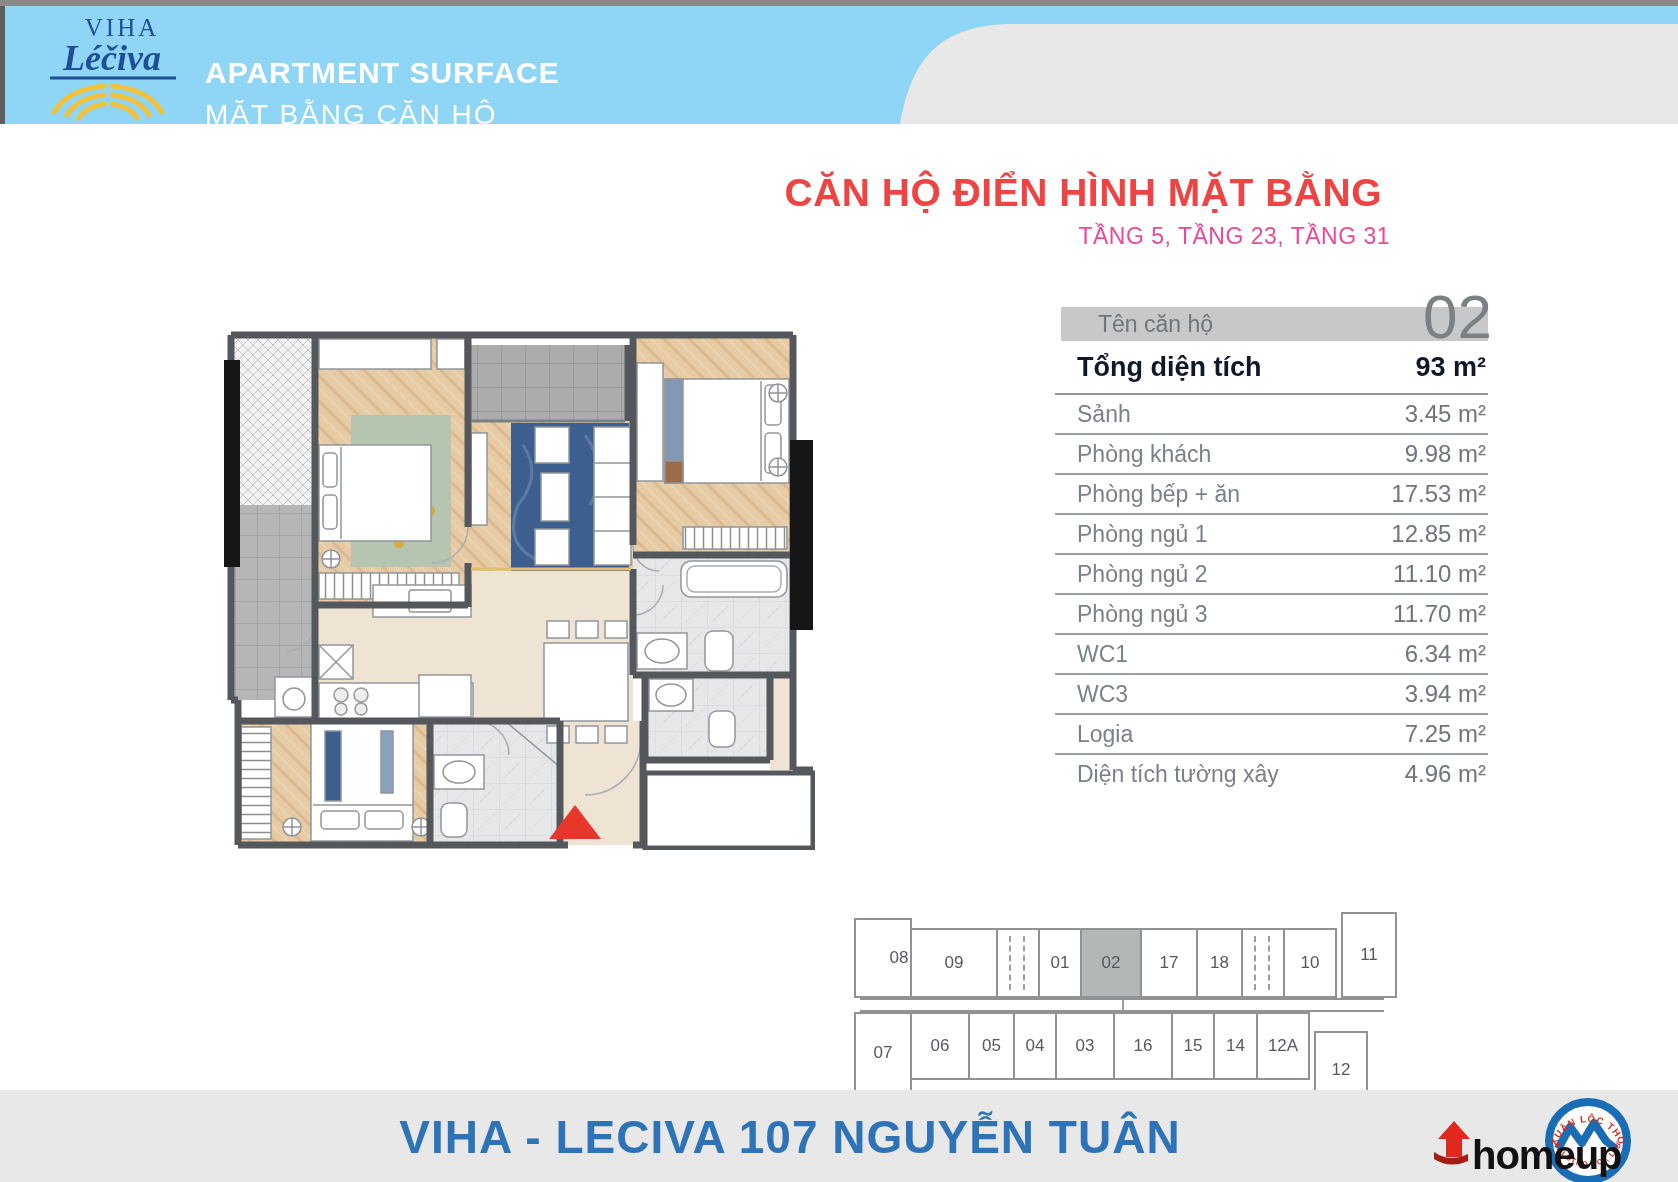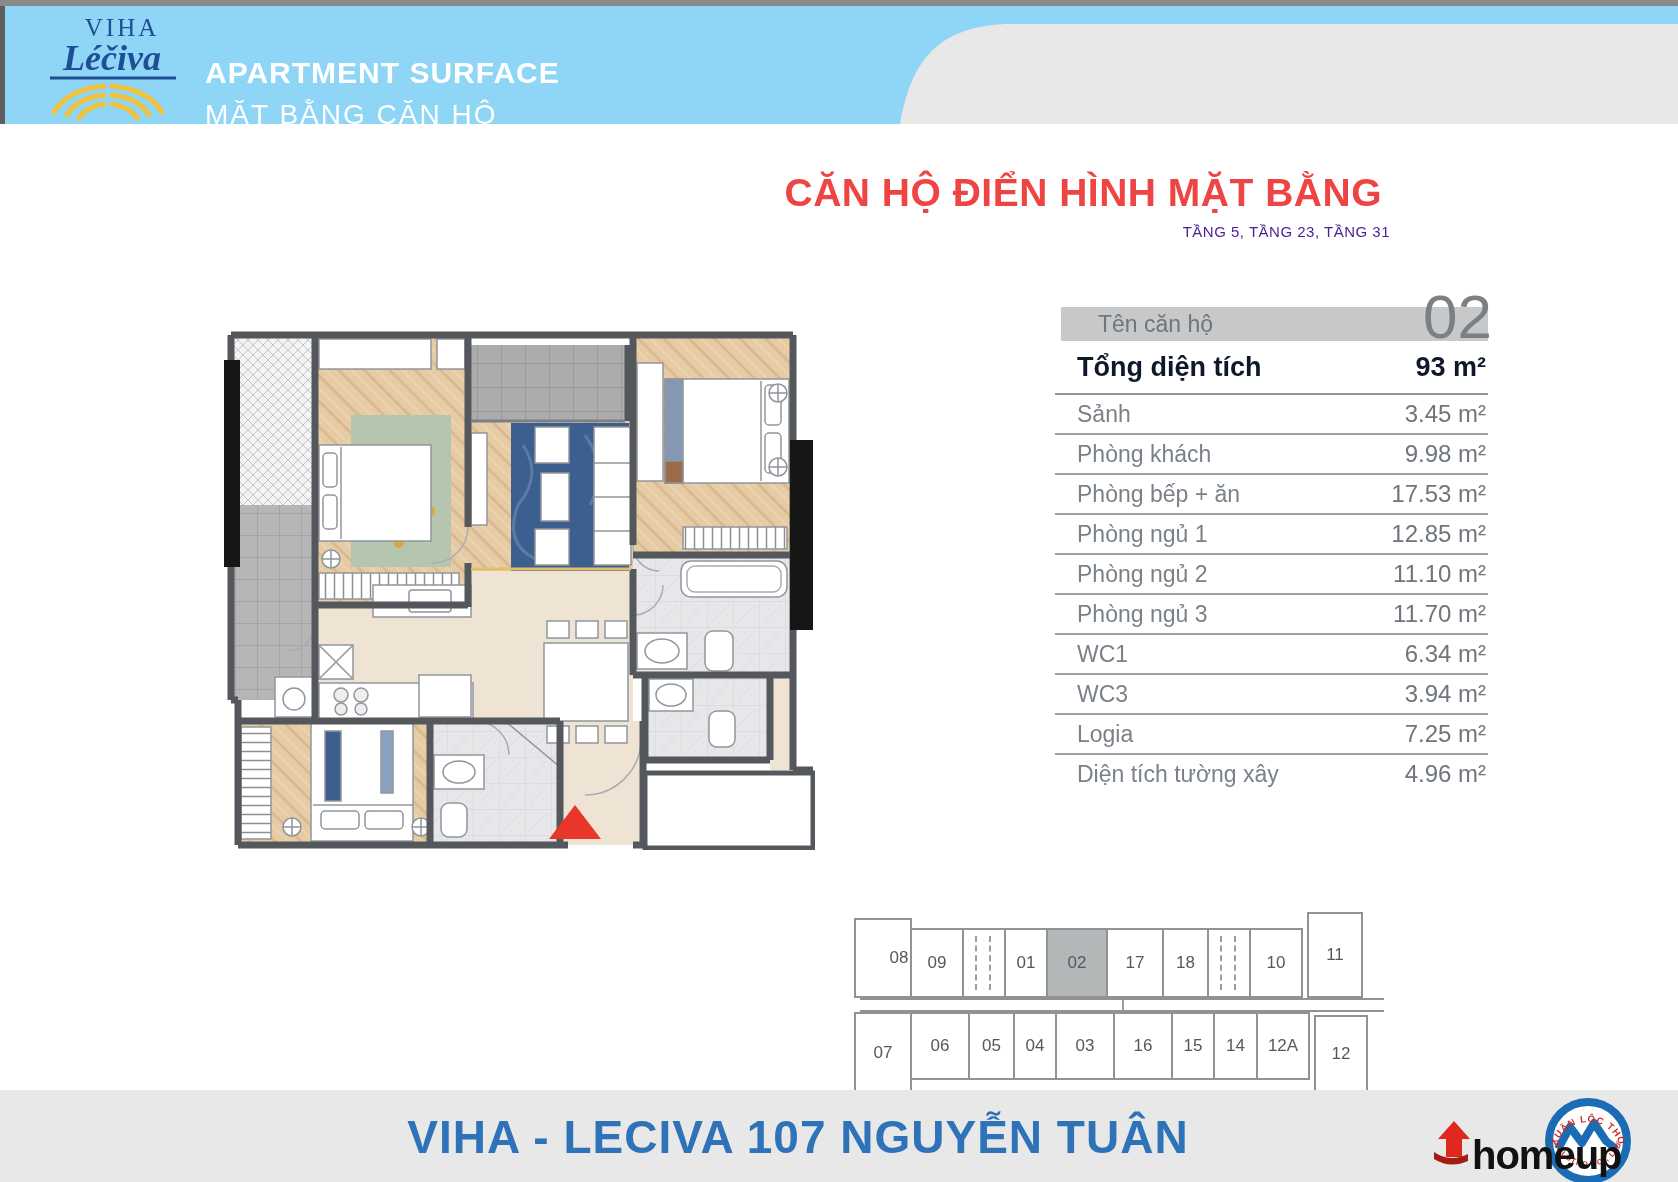--- a/index.html
+++ b/index.html
@@ -14,21 +14,21 @@
   .header-left-edge{position:absolute;left:0;top:0;width:5px;height:118px;background:#5e5e5e;}
   .gray-corner{position:absolute;right:0;top:0;width:840px;height:118px;}
   .logo{position:absolute;left:24px;top:4px;width:168px;height:112px;}
   .header-titles{position:absolute;left:205px;top:26px;margin-top:24px;}
   .h-title{color:#ffffff;font-weight:bold;font-size:30px;letter-spacing:1px;}
   .h-sub{color:#ffffff;font-size:28px;letter-spacing:2px;margin-top:9px;}
 
   
   .titles{position:absolute;top:163px;right:288px;text-align:right;}
   .page-title{margin:8px;font-size:39px;font-weight:bold;color:#ef4444;letter-spacing:.5px;}
-  .page-subtitle{font-size:15px;color:#4c1d95;margin-top:7px;letter-spacing:.5px;}
+  .page-subtitle{font-size:23px;color:#ec4899;margin-top:7px;letter-spacing:.5px;}
 
   
   .info{position:absolute;left:1055px;top:307px;width:433px;}
   .unit-bar{position:relative;height:34px;background:#c6c8c9;margin-left:6px;}
   .unit-bar .lbl{line-height:34px;padding-left:37px;font-size:23px;color:#70767c;}
   .unit-num{position:absolute;right:-4px;top:-21px;font-size:62px;font-weight:400;color:#7b8085;line-height:1;}
   .total-row{display:flex;justify-content:space-between;align-items:center;height:52px;
              border-bottom:2px solid #8f969c;font-weight:bold;font-size:27px;color:#0f172a;
              padding:0 2px 0 22px;}
   .area-row{display:flex;justify-content:space-between;align-items:center;height:38px;
@@ -48,29 +48,29 @@
   .diag-top .cell{height:70px;}
   .diag-bottom .cell{height:68px;}
   .cell.highlight{background:#b4b7b8;}
   .cell.shaft::before,.cell.shaft::after{content:"";position:absolute;top:6px;bottom:6px;
         border-left:2px dashed #9a9ea2;}
   .cell.shaft::before{left:calc(50% - 9px);}
   .cell.shaft::after{left:calc(50% + 5px);}
   .diag-top .cell.tall{margin-top:-10px;height:80px;padding-left:32px;}
   .diag-top .cell.detached{margin-left:4px;margin-top:-16px;height:86px;}
   .diag-bottom .cell.tall{height:82px;}
-  .diag-bottom .cell.detached{margin-left:4px;margin-top:3px;height:78px;}
+  .diag-bottom .cell.detached{margin-left:4px;margin-top:19px;height:78px;}
   .corridor{height:10px;border-top:2px solid #8f9396;border-bottom:2px solid #8f9396;
             width:524px;margin-left:4px;position:relative;}
   .corridor::before{content:"";position:absolute;left:50%;top:0;bottom:0;border-left:2px dashed #9a9ea2;}
   .diag-bottom{margin-top:0px;}
 
   
   .footer{position:absolute;left:0;top:1090px;width:1678px;height:92px;background:#e8e8e8;}
-  .project{position:absolute;left:8px;top:20px;width:1580px;text-align:center;
+  .project{position:absolute;left:0;top:20px;width:1580px;text-align:center;
            font-size:46px;font-weight:bold;color:#2e73b8;letter-spacing:1px;}
   .homeup{position:absolute;right:28px;top:3px;width:240px;height:96px;}
 </style>
 </head>
 <body>
 
 <div class="page">
 
   <div class="top-strip"></div>
 
@@ -337,21 +337,21 @@
         <div class="area-row">
           <span class="lbl">Diện tích tường xây</span>
           <span class="val">4.96 m²</span>
         </div>
       </div>
   </section>
 
   <div id="floor-diagram">
     <div class="diag-row diag-top" id="diag-top">
         <div class="cell tall" style="width: 58px;">08</div>
-        <div class="cell" style="width: 54px;">09</div>
+        <div class="cell" style="width: 88px;">09</div>
         <div class="cell shaft" style="width: 44px;"></div>
         <div class="cell" style="width: 44px;">01</div>
         <div class="cell highlight" style="width: 62px;">02</div>
         <div class="cell" style="width: 58px;">17</div>
         <div class="cell" style="width: 47px;">18</div>
         <div class="cell shaft" style="width: 44px;"></div>
         <div class="cell" style="width: 54px;">10</div>
         <div class="cell detached" style="width: 56px;">11</div>
       </div>
     <div class="corridor"></div>

